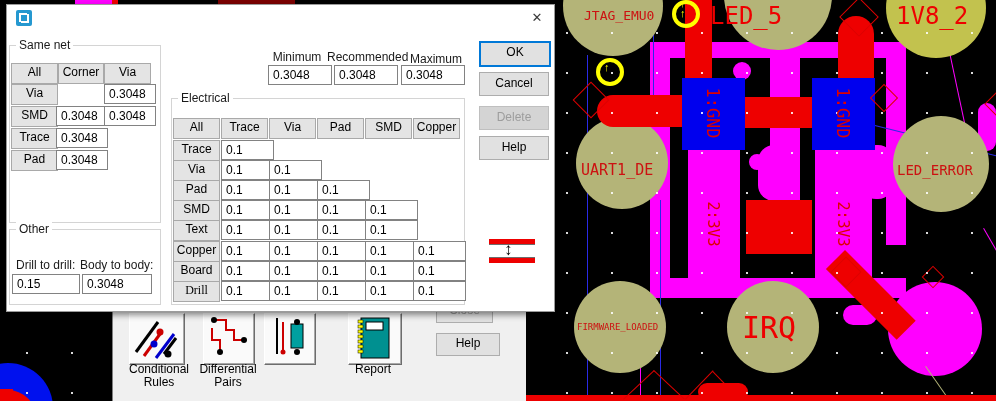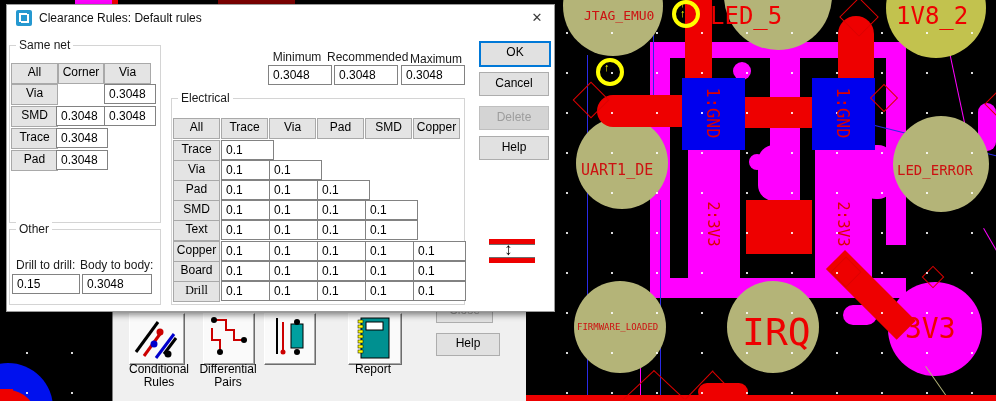--- a/index.html
+++ b/index.html
@@ -232,22 +232,21 @@
       <div class="dot" style="left: 971px; top: 352px;"></div>
       <div class="dot" style="left: 971px; top: 392px;"></div>
     </div>
 
   <div class="pcb-label" style="left:584px;top:8px;font-size:13px;">JTAG_EMU0</div>
   <div class="pcb-label big-label" style="left:710px;top:2px;font-size:24px;">LED_5</div>
   <div class="pcb-label big-label" style="left:896px;top:2px;font-size:24px;">1V8_2</div>
   <div class="pcb-label" style="left:581px;top:161px;font-size:15px;">UART1_DE</div>
   <div class="pcb-label" style="left:897px;top:162px;font-size:14px;">LED_ERROR</div>
   <div class="pcb-label" style="left:577px;top:322px;font-size:9px;">FIRMWARE_LOADED</div>
-  <div class="pcb-label big-label" style="left:742px;top:310px;font-size:38px;">IRQ</div>
-  <div class="pcb-label big-label" style="left:905px;top:312px;font-size:28px;">3V3</div>
+  <div class="pcb-label big-label" style="left:742px;top:310px;font-size:30px;">IRQ</div>
   <div class="rot-center" style="left:713px;top:113px;font-size:17px;">1:GND</div>
   <div class="rot-center" style="left:843px;top:113px;font-size:17px;">1:GND</div>
   <div class="rot-center" style="left:713px;top:224px;font-size:15px;">2:3V3</div>
   <div class="rot-center" style="left:843px;top:224px;font-size:15px;">2:3V3</div>
 
   <div id="parent-win">
     <div class="tool-btn" style="left:16px;">
       <svg width="52" height="48" viewBox="0 0 52 48">
         <line x1="6" y1="38" x2="28" y2="8" stroke="#000" stroke-width="3"></line>
         <line x1="14" y1="42" x2="30" y2="20" stroke="#cc0000" stroke-width="3"></line>
@@ -307,21 +306,20 @@
     <div class="win-btn" style="left:323px;top:-8px;width:55px;color:#9a9a9a;">Close</div>
     <div class="win-btn" style="left:323px;top:25px;width:62px;">Help</div>
   </div>
 
   <div id="dialog">
     <div id="titlebar">
       <div id="app-icon">
           <div class="t1"></div>
           <div class="t2"></div>
         </div>
-      <div id="title-text">Clearance Rules: Default rules</div>
       <div id="close-x">✕</div>
     </div>
 
     <div class="groupbox" style="left:2px;top:40px;width:150px;height:176px;">
       <span class="group-label">Same net</span>
     </div>
     <div class="hbtn" style="left:4px;top:58px;width:45px;">All</div>
     <div class="hbtn" style="left:51px;top:58px;width:44px;">Corner</div>
     <div class="hbtn" style="left:97px;top:58px;width:45px;">Via</div>
     <div class="hbtn" style="left:4px;top:79px;width:45px;">Via</div>

